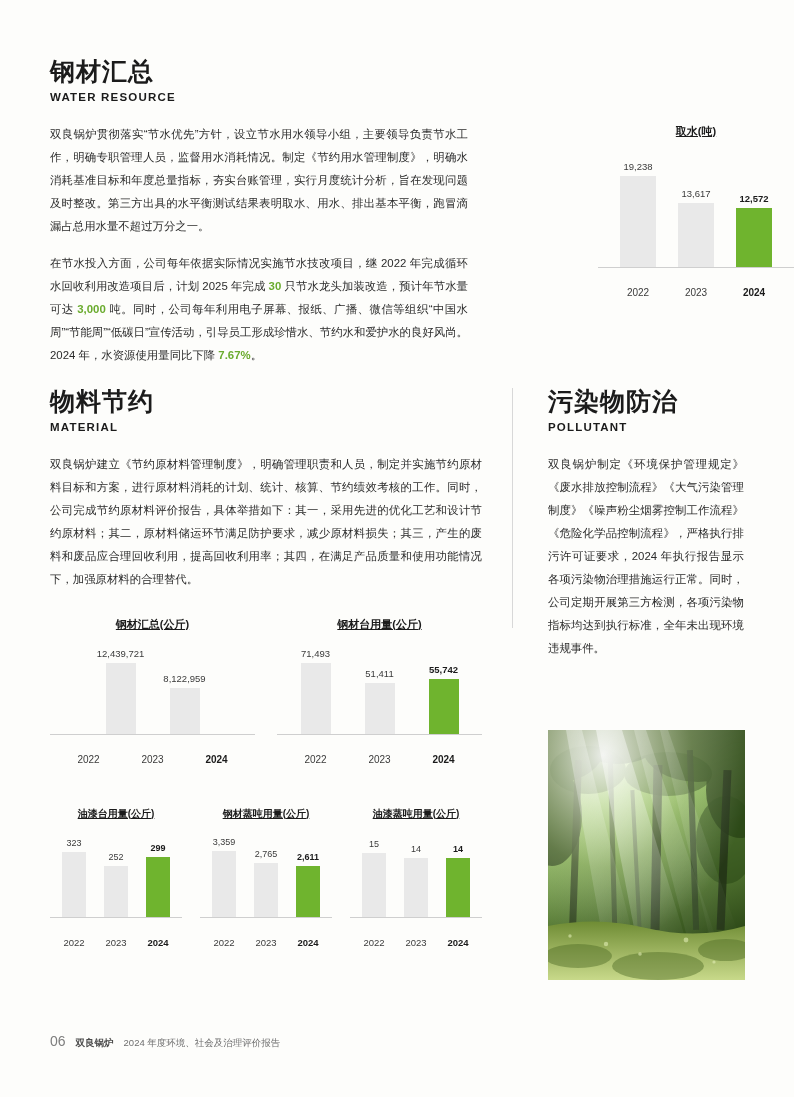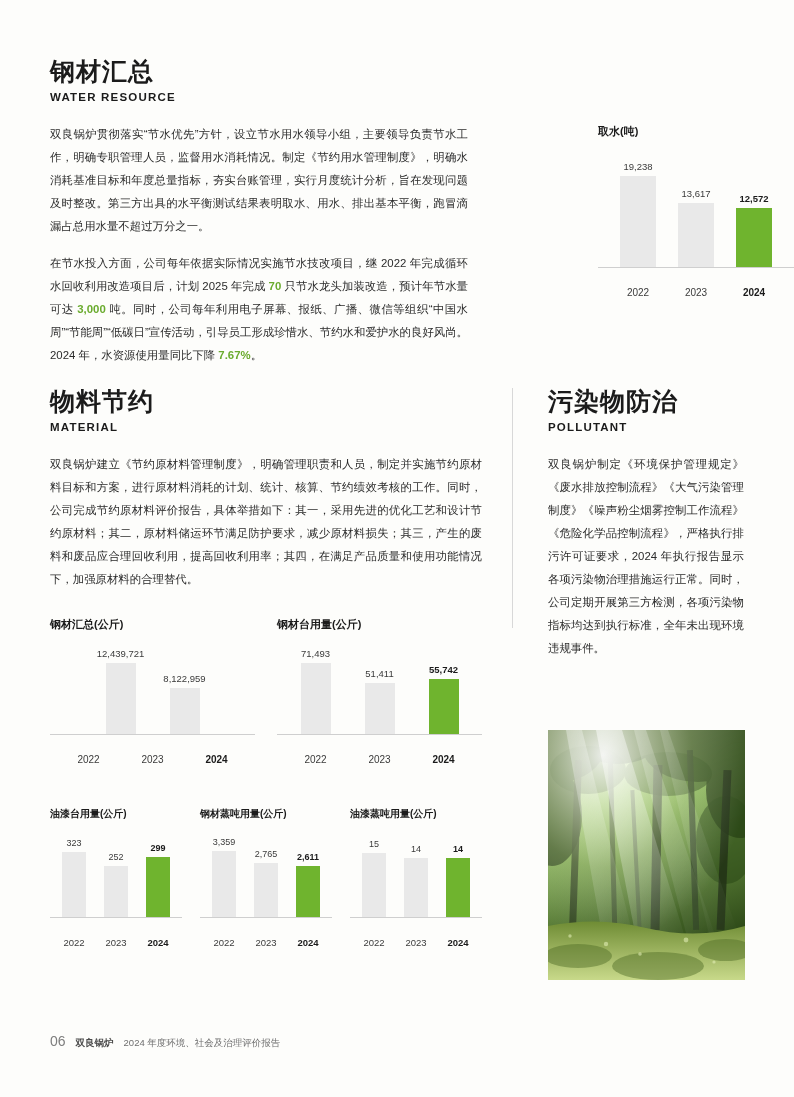--- a/index.html
+++ b/index.html
@@ -93,21 +93,23 @@
   }
 
   
   .chart {
     position: relative;
   }
   .chart-title {
     font-size: 11px;
     font-weight: 700;
     color: #1b1b1b;
+    text-align: center;
     margin-bottom: 10px;
+    text-decoration: underline;
   }
   .bars {
     display: flex;
     align-items: flex-end;
     justify-content: center;
     gap: 0;
   }
   .bar-col {
     display: flex;
     flex-direction: column;
@@ -210,21 +212,21 @@
 <div class="page">
 
   <div id="water-section">
 
     <div id="water-left">
       <h1 class="sec-title-cn">钢材汇总</h1>
       <div class="sec-title-en">WATER RESOURCE</div>
 
       <p class="body-text" style="margin-top:20px;">双良锅炉贯彻落实“节水优先”方针，设立节水用水领导小组，主要领导负责节水工作，明确专职管理人员，监督用水消耗情况。制定《节约用水管理制度》，明确水消耗基准目标和年度总量指标，夯实台账管理，实行月度统计分析，旨在发现问题及时整改。第三方出具的水平衡测试结果表明取水、用水、排出基本平衡，跑冒滴漏占总用水量不超过万分之一。</p>
 
-      <p class="body-text"><span>在节水投入方面，公司每年依据实际情况实施节水技改项目，继 2022 年完成循环水回收利用改造项目后，计划 2025 年完成</span><span class="hl"> 70 </span><span>只节水龙头加装改造，预计年节水量可达</span><span class="hl"> 3,000 </span><span>吨。同时，公司每年利用电子屏幕、报纸、广播、微信等组织“中国水周”“节能周”“低碳日”宣传活动，引导员工形成珍惜水、节约水和爱护水的良好风尚。2024 年，水资源使用量同比下降</span><span class="hl"> 7.67%</span><span>。</span></p>
+      <p class="body-text"><span>在节水投入方面，公司每年依据实际情况实施节水技改项目，继 2022 年完成循环水回收利用改造项目后，计划 2025 年完成</span><span class="hl"> 30 </span><span>只节水龙头加装改造，预计年节水量可达</span><span class="hl"> 3,000 </span><span>吨。同时，公司每年利用电子屏幕、报纸、广播、微信等组织“中国水周”“节能周”“低碳日”宣传活动，引导员工形成珍惜水、节约水和爱护水的良好风尚。2024 年，水资源使用量同比下降</span><span class="hl"> 7.67%</span><span>。</span></p>
     </div>
 
     <div id="water-chart-wrap">
       <div class="chart" id="water-chart">
         <div class="chart-title">取水(吨)</div>
         <div class="bars" style="height:118px;">
             <div class="bar-col">
               <div class="bar-val">19,238</div>
               <div class="bar" style="height: 91px;"></div>
             </div>

